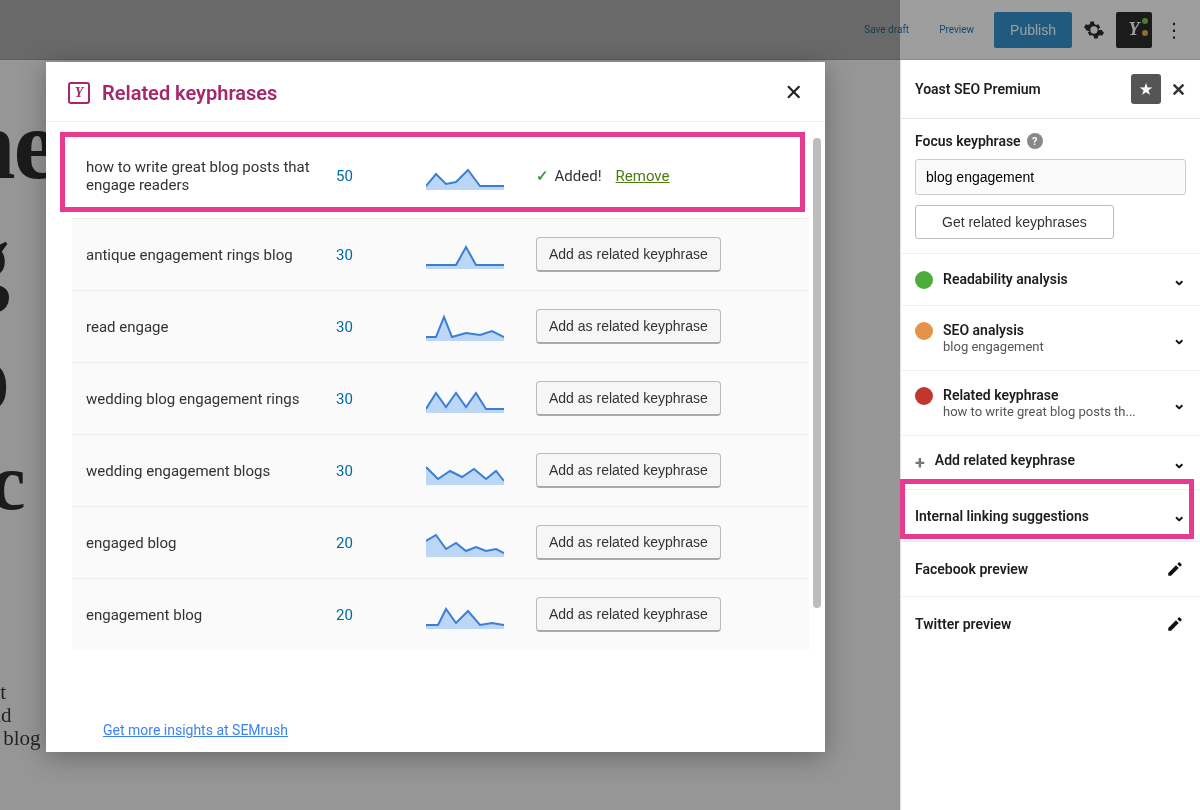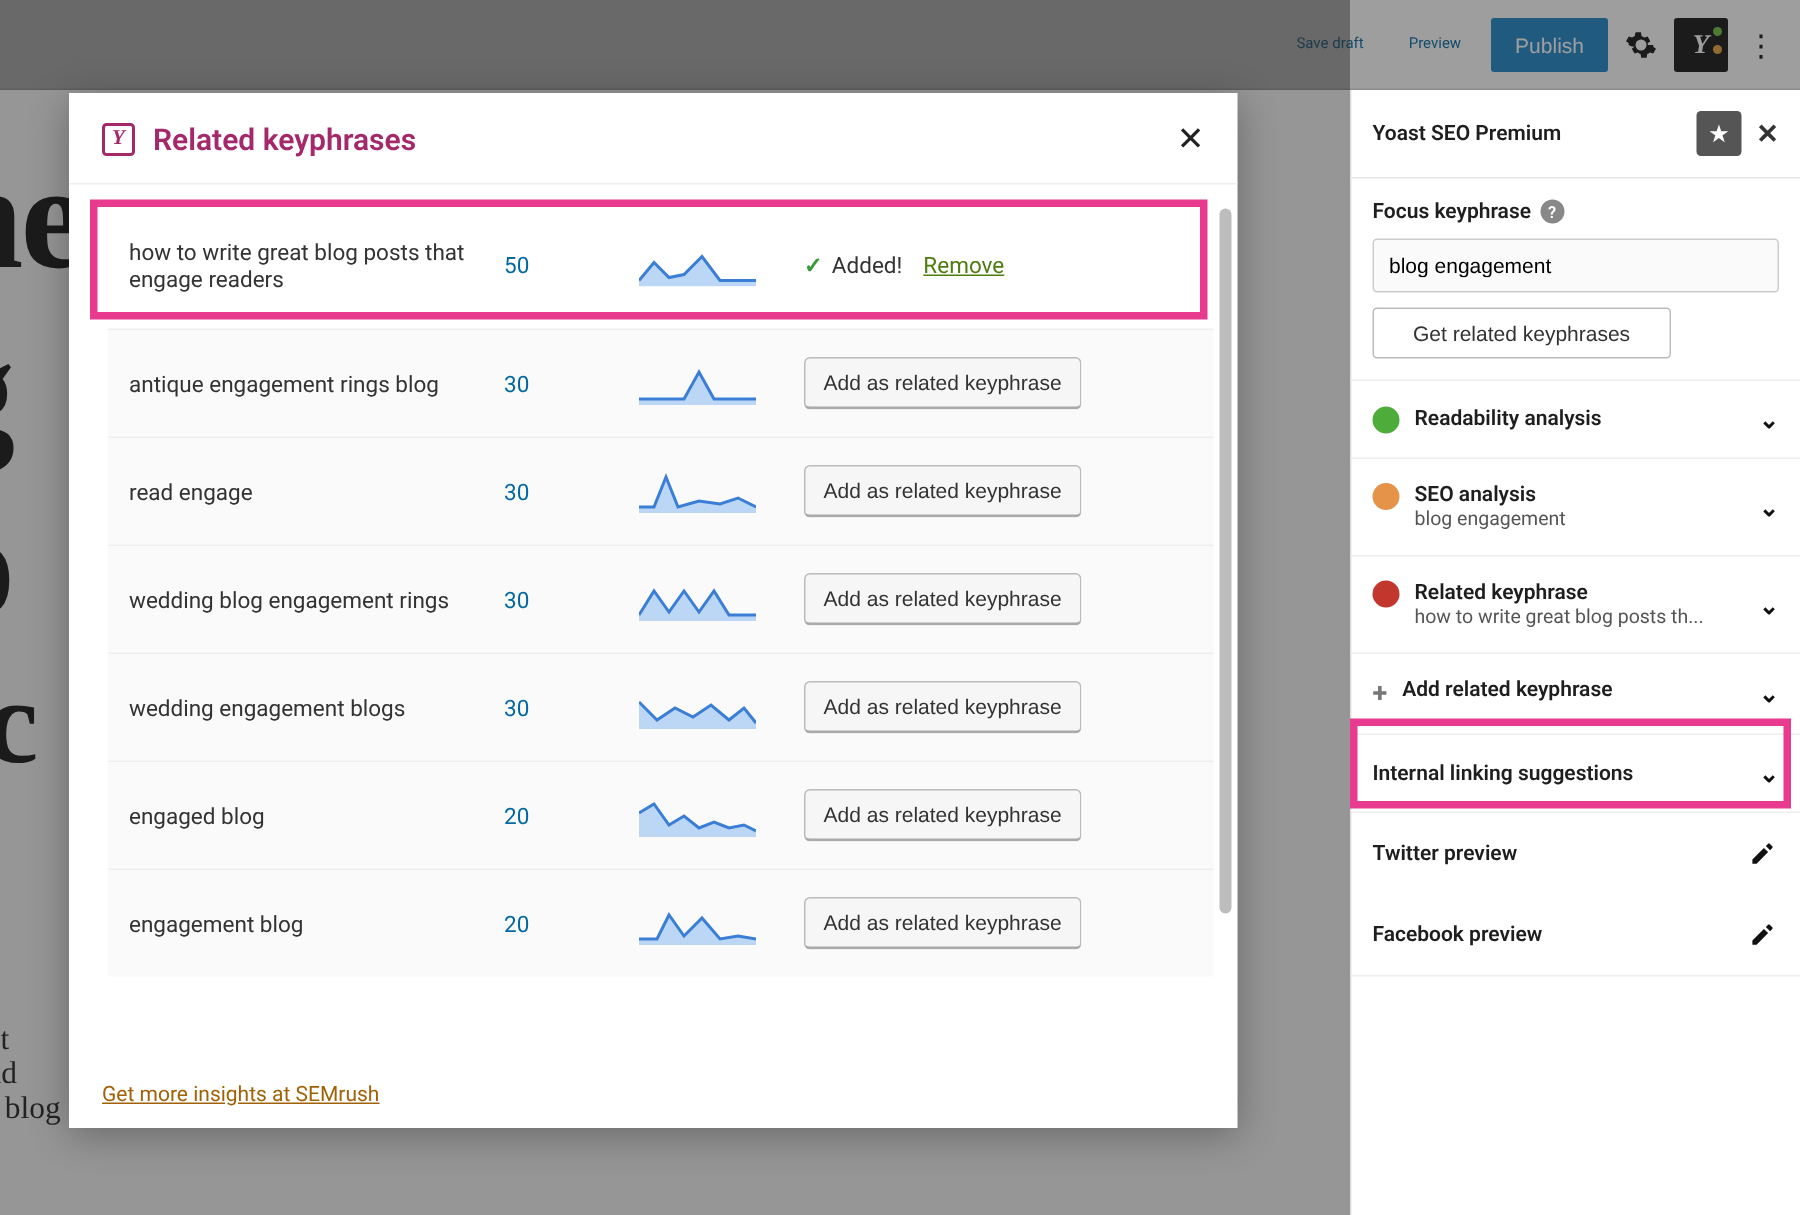--- a/index.html
+++ b/index.html
@@ -182,21 +182,21 @@
     width: 745px;
     border:5px solid #e83b8f;
     pointer-events:none;
   }
   .mh-row { top: 10px; height: 80px; }
 
   .modal-footer {
     padding: 14px 22px;
     font-size:14px;
   }
-  .modal-footer a { color:#a16207; text-decoration:underline; }
+  .modal-footer a { color:#3b82f6; text-decoration:underline;margin-left:35px; }
 
   .scrollbar {
     position:absolute; right: 4px; top: 16px; width:8px; height:470px;
     background:#bdbdbd; border-radius:4px;
   }
 </style>
 </head>
 <body>
 
 <div class="topbar">
@@ -280,34 +280,34 @@
   </div>
 
   <div class="sb-row">
     <span class="left">
         <span>Internal linking suggestions</span>
       </span>
     <span class="chev">⌄</span>
   </div>
 
 
-  <div class="sb-row" style="border-bottom:none;">
-    <span class="left">
-        <span>Twitter preview</span>
+  <div class="sb-row">
+    <span class="left">
+        <span>Facebook preview</span>
       </span>
     <span class="edit-icon">
       <svg width="18" height="18" viewBox="0 0 24 24">
           <path fill="#111" d="M3 17.25V21h3.75L17 10.75l-3.75-3.75L3 17.25zM20.7 7a1 1 0 000-1.4l-2.3-2.3a1 1 0 00-1.4 0L15 5.3 18.7 9 20.7 7z"></path>
         </svg>
     </span>
   </div>
 
-  <div class="sb-row">
-    <span class="left">
-        <span>Facebook preview</span>
+  <div class="sb-row" style="border-bottom:none;">
+    <span class="left">
+        <span>Twitter preview</span>
       </span>
     <span class="edit-icon">
       <svg width="18" height="18" viewBox="0 0 24 24">
           <path fill="#111" d="M3 17.25V21h3.75L17 10.75l-3.75-3.75L3 17.25zM20.7 7a1 1 0 000-1.4l-2.3-2.3a1 1 0 00-1.4 0L15 5.3 18.7 9 20.7 7z"></path>
         </svg>
     </span>
   </div>
 </div>
 
 <div class="dim" style="width:900px;"></div>

